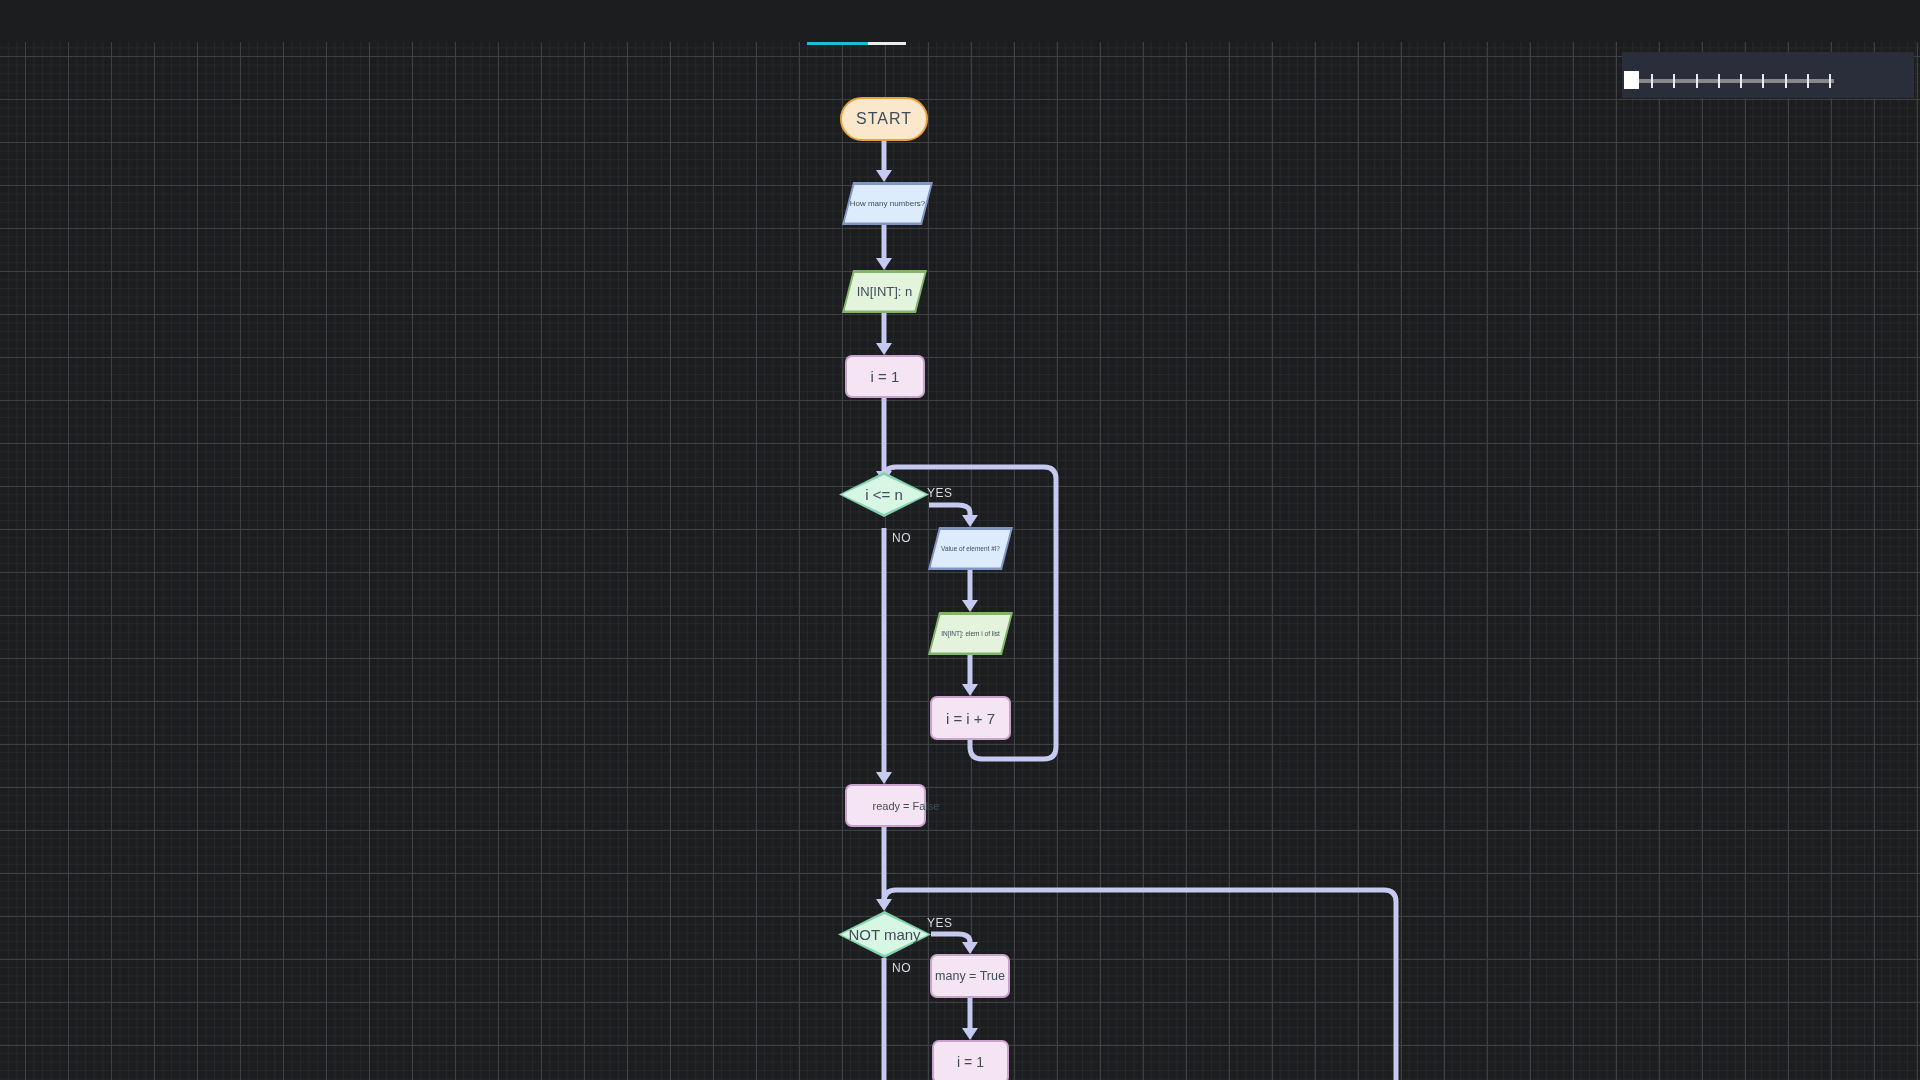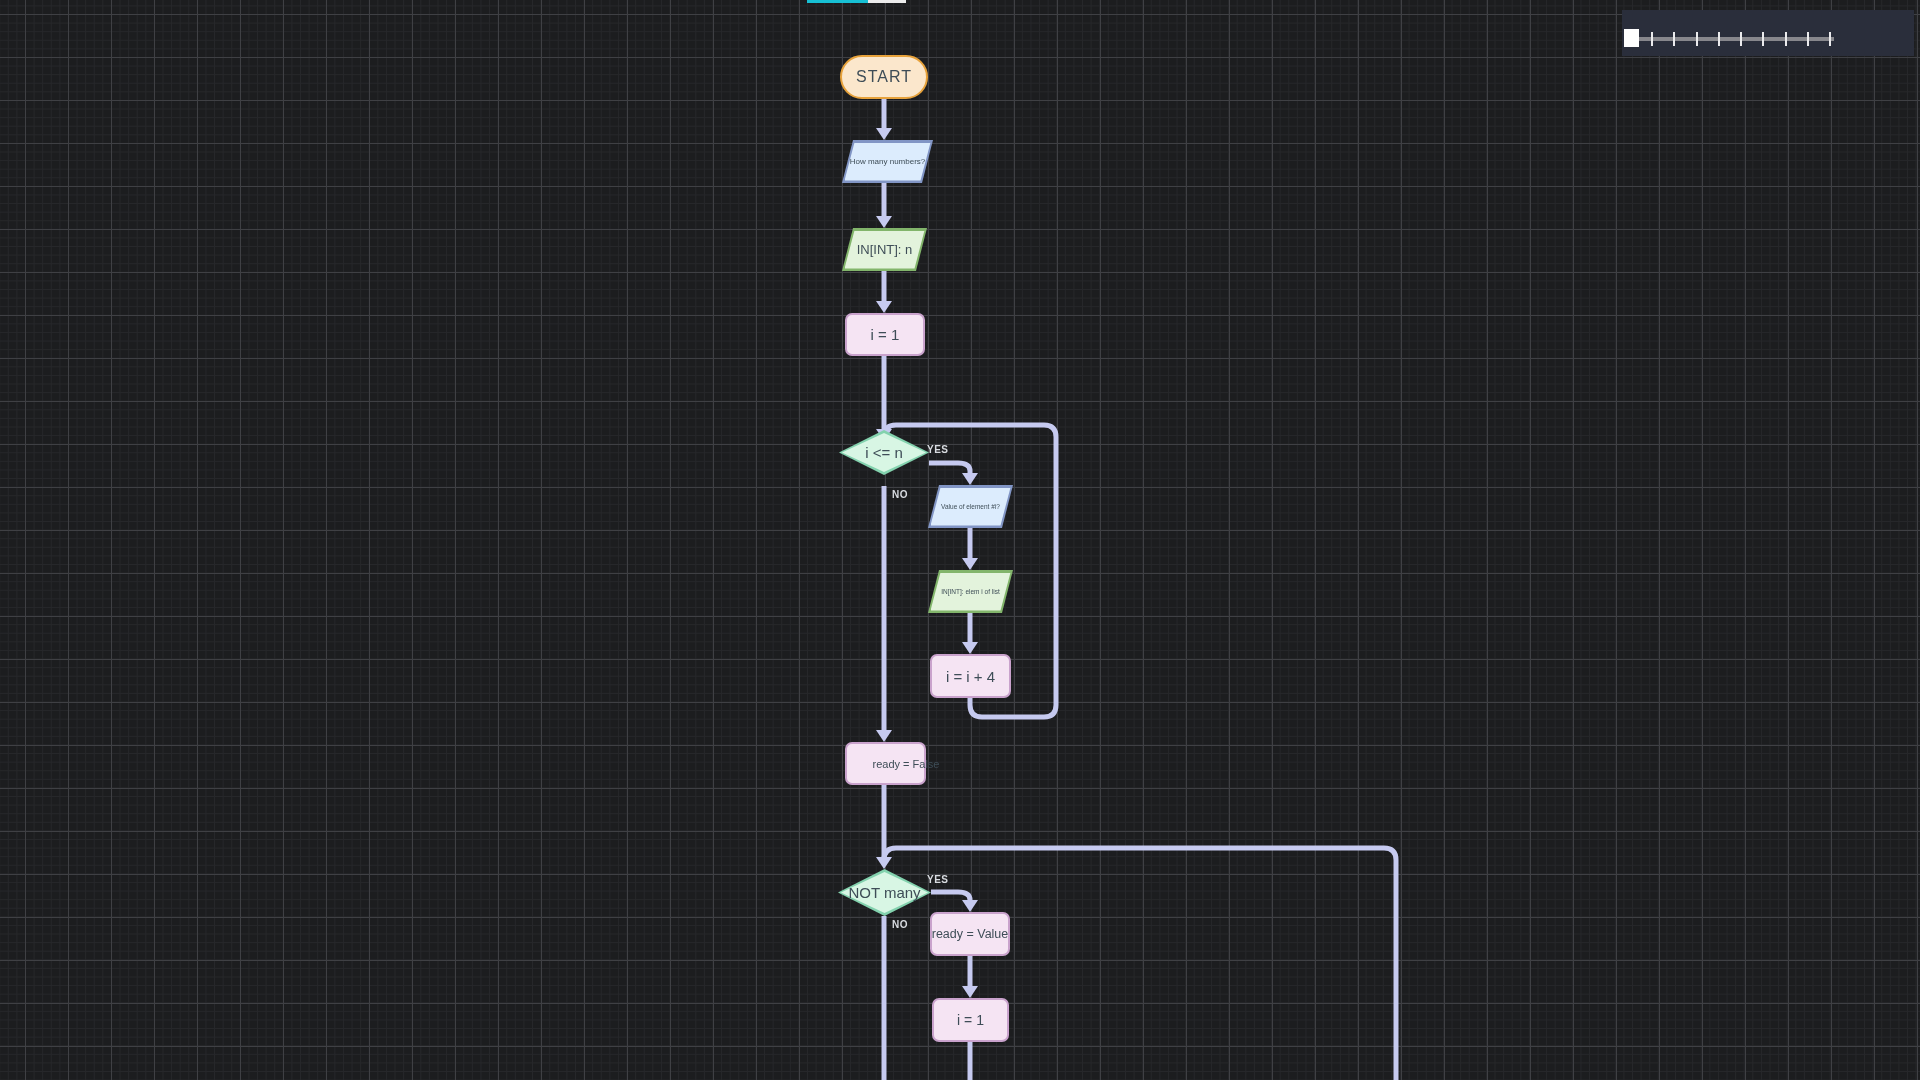--- a/index.html
+++ b/index.html
@@ -12,20 +12,21 @@
   .canvas{
     position:absolute;inset:0;
     background-color:#1c1d1f;
     background-image:
       linear-gradient(to right,#3f4044 1px,transparent 1px),
       linear-gradient(to bottom,#3f4044 1px,transparent 1px),
       linear-gradient(to right,#26272a 1px,transparent 1px),
       linear-gradient(to bottom,#26272a 1px,transparent 1px);
     background-size:43px 43px,43px 43px,8.6px 8.6px,8.6px 8.6px;
     background-position:25px 14px;
+    margin-top:42px;
   }
   
   .topbar{position:absolute;top:0;height:3px;}
   .topbar.teal{left:807px;width:61px;background:#17c0d4;}
   .topbar.white{left:868px;width:38px;background:#ececec;}
 
   
   svg.edges{position:absolute;left:0;top:0;width:1920px;height:1080px;pointer-events:none;}
   svg.edges path.line{fill:none;stroke:#c6caf0;stroke-width:5;stroke-linejoin:round;}
   svg.edges path.head{fill:#c6caf0;stroke:none;}
@@ -51,21 +52,21 @@
 
   .fs16{font-size:16px;letter-spacing:1px;}
   .fs15{font-size:15px;}
   .fs14{font-size:14px;}
   .fs13{font-size:13px;border-radius:18px;}
   .fs12{font-size:12.5px;}
   .fs11{font-size:11px;padding-left:41px;}
   .fs8{font-size:8px;}
   .fs7{font-size:6.5px;}
 
-  .edge-label{position:absolute;font-size:10px;color:#d8dbe0;letter-spacing:0.5px;font-weight:bold;}
+  .edge-label{position:absolute;font-size:12px;color:#d8dbe0;letter-spacing:0.5px;}
 
   
   .zoom-panel{position:absolute;left:1622px;top:10px;width:292px;height:46px;background:#2a2e3b;}
   .zoom-track{position:absolute;left:10px;top:27px;width:202px;height:4px;background:#87878c;}
   .zoom-panel .tick{position:absolute;top:22px;width:2px;height:14px;background:#ebebed;}
   .zoom-handle{position:absolute;left:2px;top:19px;width:15px;height:18px;background:#ffffff;}
 </style>
 </head>
 <body>
 
@@ -140,38 +141,38 @@
     <span class="lbl">Value of element #i?</span>
   </div>
 
   <div class="node para green fs7" style="left:928px;top:570px;width:85px;height:43px">
     <div class="shape sb"></div>
     <div class="shape sf"></div>
     <span class="lbl">IN[INT]: elem i of list</span>
   </div>
 
   <div class="node proc fs15" style="left:930px;top:654px;width:81px;height:44px">
-    <span class="lbl">i = i + 4</span>
+    <span class="lbl">i = i + 7</span>
   </div>
 
   <div class="node proc fs11" style="left:845px;top:742px;width:81px;height:43px">
     <span class="lbl">ready = False</span>
   </div>
 
   <div class="node diamond fs15" style="left:838px;top:869px;width:93px;height:47px">
     <div class="shape sb"></div>
     <div class="shape sf"></div>
     <span class="lbl">NOT many</span>
   </div>
 
   <span class="edge-label" style="left:927px;top:874px">YES</span>
   <span class="edge-label" style="left:892px;top:919px">NO</span>
 
   <div class="node proc fs12" style="left:930px;top:912px;width:80px;height:44px">
-    <span class="lbl">ready = Value</span>
+    <span class="lbl">many = True</span>
   </div>
 
   <div class="node proc fs14" style="left:932px;top:998px;width:77px;height:44px">
     <span class="lbl">i = 1</span>
   </div>
 
   <div class="zoom-panel">
     <div class="zoom-track"></div>
     <div>
         <span class="tick" style="left: 29px;"></span>

